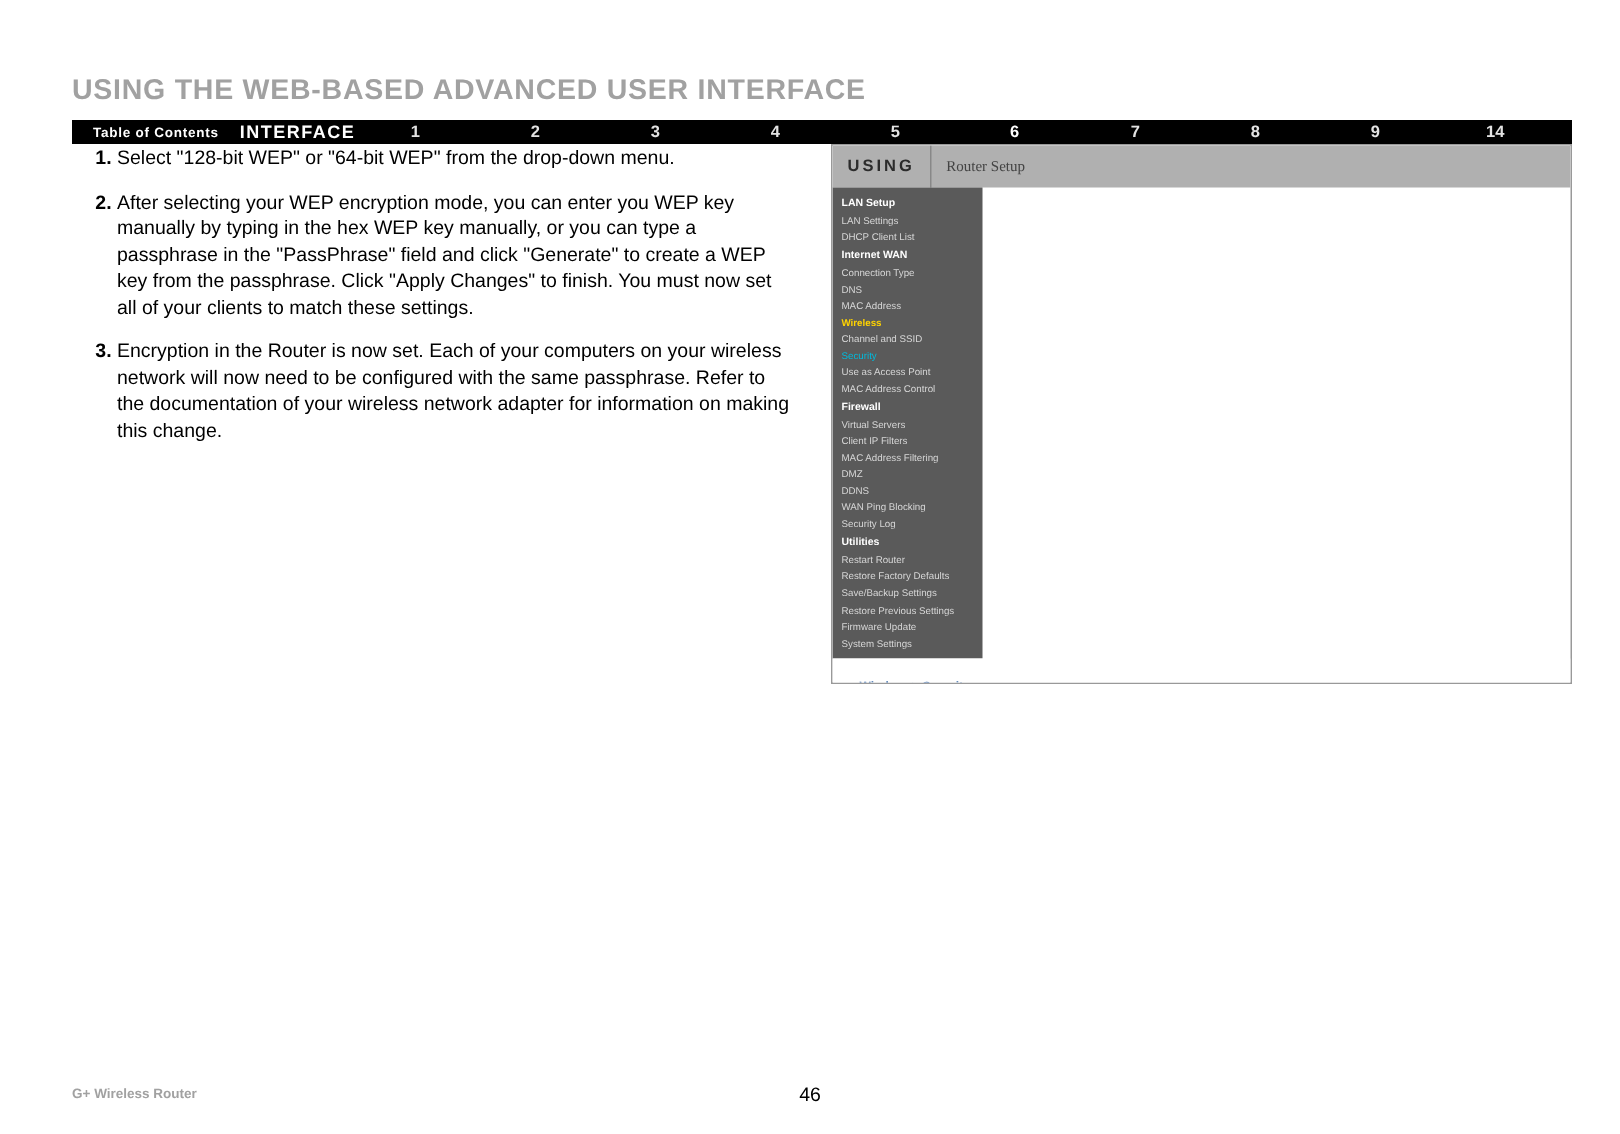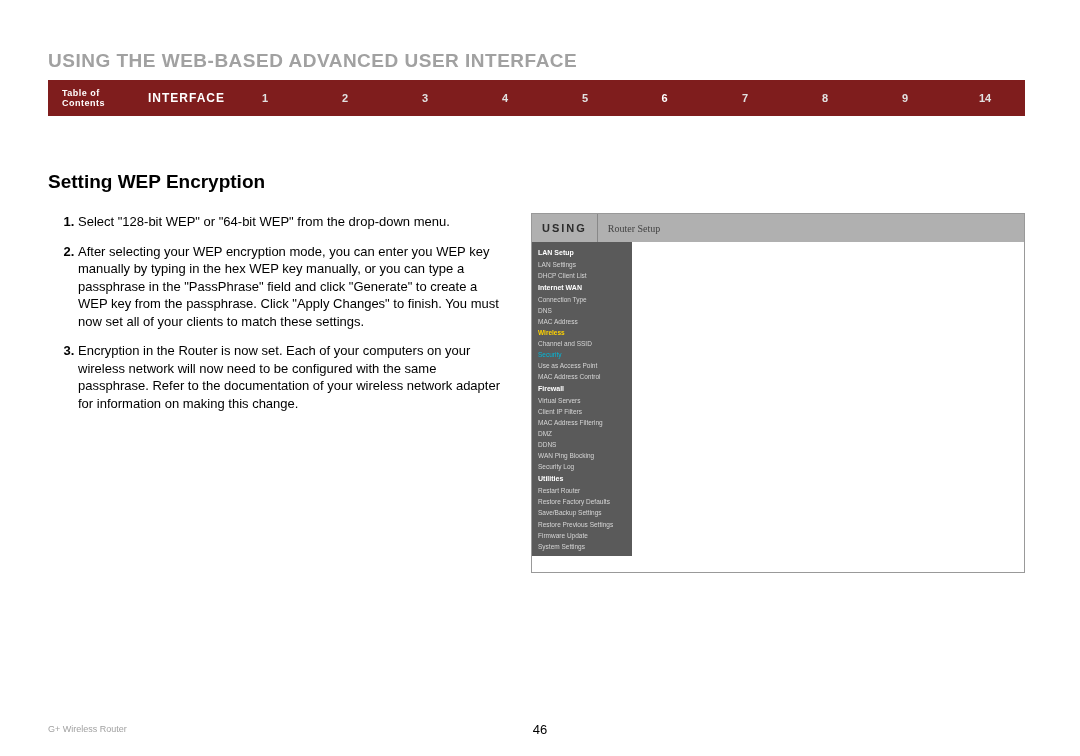--- a/index.html
+++ b/index.html
@@ -5,35 +5,35 @@
   body {
     margin: 0;
     padding: 0;
     font-family: Arial, Helvetica, sans-serif;
     background: #fff;
     width: 1080px;
     height: 756px;
     position: relative;
   }
   .page {
-    padding: 50px 55px 0 48px;
+    padding: 50px 32px 0 48px;
   }
   .page-title {
     font-size: 19px;
     font-weight: bold;
     letter-spacing: 0.5px;
     color: #a1a1a1;
     text-transform: uppercase;
     margin-bottom: 8px;
   }
   .nav-bar {
     display: flex;
     align-items: center;
-    background: #7f1d1d;
-    height: 36px;
+    background: #000000;
+    height: 16px;
     font-size: 10px;
     color: #fff;
   }
   .nav-toc {
     font-weight: bold;
     padding: 0 14px;
     letter-spacing: 0.5px;
     font-size: 9px;
   }
   .nav-sections {
@@ -251,21 +251,21 @@
     position: absolute;
     bottom: 22px;
     left: 48px;
     right: 48px;
     display: flex;
     align-items: center;
   }
   .footer-label {
     font-size: 9px;
     color: #a1a1a1;
-    font-weight: normal;
+    font-weight: bold;
   }
   .footer-page {
     position: absolute;
     left: 50%;
     transform: translateX(-50%);
     font-size: 13px;
     font-weight: normal;
   }
 </style>
 </head>
@@ -284,21 +284,20 @@
         <div class="nav-num">4</div>
         <div class="nav-num">5</div>
         <div class="nav-num active">6</div>
         <div class="nav-num">7</div>
         <div class="nav-num">8</div>
         <div class="nav-num">9</div>
         <div class="nav-num">14</div>
       </div>
   </div>
 
-  <div class="subsection">Setting WEP Encryption</div>
 
 
   <div class="columns">
     <div class="left-col">
       <ol class="steps" id="steps-list">
           <li><span>Select "128-bit WEP" or "64-bit WEP" from the drop-down menu.</span></li>
           <li><span>After selecting your WEP encryption mode, you can enter you WEP key manually by typing in the hex WEP key manually, or you can type a passphrase in the "PassPhrase" field and click "Generate" to create a WEP key from the passphrase. Click "Apply Changes" to finish. You must now set all of your clients to match these settings.</span></li>
           <li><span>Encryption in the Router is now set. Each of your computers on your wireless network will now need to be configured with the same passphrase. Refer to the documentation of your wireless network adapter for information on making this change.</span></li>
         </ol>
     </div>

